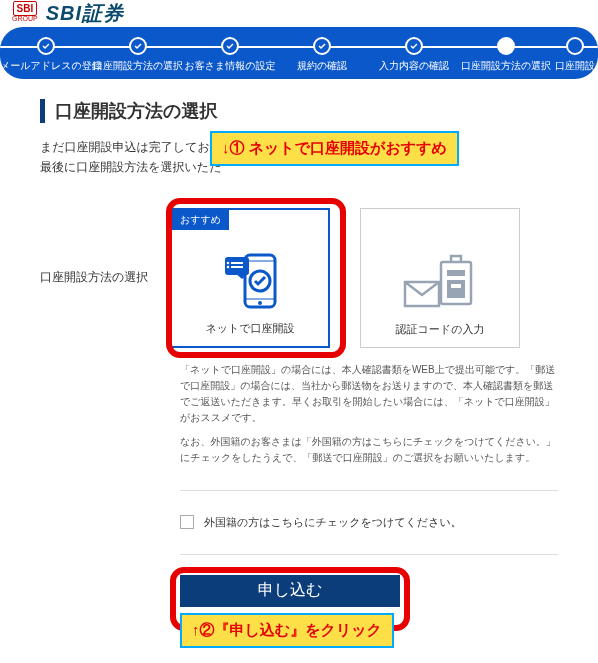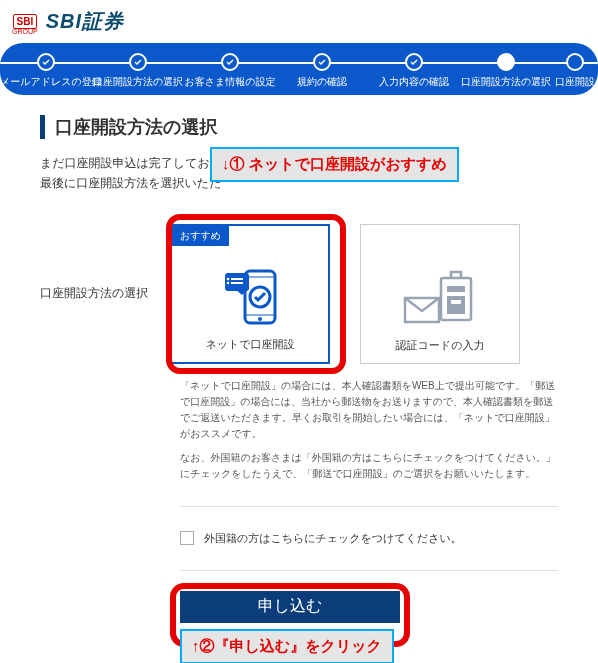--- a/index.html
+++ b/index.html
@@ -1,31 +1,31 @@
 <!DOCTYPE html>
 <html><head>
 <meta charset="utf-8">
 <style>
   * { box-sizing: border-box; margin: 0; padding: 0; }
   body { font-family: "Hiragino Sans", "Meiryo", sans-serif; font-size: 13px; color: #333; background: #fff; width: 598px; }
-  .header { display: flex; align-items: flex-end; padding: 8px 12px; gap: 8px; }
+  .header { display: flex; align-items: flex-start; padding: 0 12px; gap: 8px; }
   .logo-badge { font-size: 10px; font-weight: bold; color: #c00; border: 1px solid #c00; padding: 1px 3px; border-radius: 2px; line-height: 1; }
   .logo-sub { font-size: 7px; color: #c00; display: block; }
   .brand { font-size: 20px; font-weight: bold; color: #0c4a6e; letter-spacing: 1px; font-style: italic; }
   .stepper { background: #0a58ca; color: #fff; display: flex; align-items: flex-end; padding: 10px 0 6px; position: relative; overflow: hidden; border-radius: 23px; }
   .step { flex: 1; text-align: center; font-size: 10px; position: relative; min-width: 0; white-space: nowrap; }
   .step-icon { width: 18px; height: 18px; border: 2px solid #fff; border-radius: 50%; margin: 0 auto 4px; display: flex; align-items: center; justify-content: center; position: relative; z-index: 2; background: #0a58ca; }
   .step-icon.filled { background: #fff; }
   .step-icon svg { width: 10px; height: 10px; }
   .step-line { position: absolute; top: 19px; left: 0; right: 0; height: 2px; background: #fff; z-index: 1; }
   .content { padding: 20px 40px; }
   .page-title-wrap { border-left: 5px solid #0a3d7a; padding-left: 10px; margin-bottom: 14px; }
   .page-title { font-size: 18px; font-weight: bold; }
   .intro { font-size: 12px; line-height: 1.7; }
-  .anno1 { position: absolute; border: 2px solid #00aaff; color: #e60000; font-weight: bold; font-size: 15px; padding: 6px 10px; background: #e5e5e5; }
+  .anno1 { position: absolute; border: 2px solid #00aaff; color: #e60000; font-weight: bold; font-size: 15px; padding: 6px 10px; background: #fde047; }
   .section-label { font-size: 12px; }
   .row { display: flex; align-items: center; gap: 20px; margin-top: 30px; }
   .options { display: flex; gap: 30px; flex: 1; }
   .option-card { width: 160px; height: 140px; border: 1px solid #ccc; background: #fff; position: relative; display: flex; flex-direction: column; align-items: center; justify-content: flex-end; padding-bottom: 10px; }
   .option-card.selected { border: 2px solid #0a58ca; }
   .badge { position: absolute; top: 0; left: 0; background: #0a58ca; color: #fff; font-size: 10px; padding: 3px 8px; }
   .option-title { font-size: 11px; margin-top: 8px; }
   .highlight-red { position: absolute; border: 6px solid #e60000; border-radius: 14px; pointer-events: none; }
   .desc { font-size: 10px; line-height: 1.6; color: #555; margin-top: 14px; margin-left: 140px; }
   .desc p { margin-bottom: 8px; }

